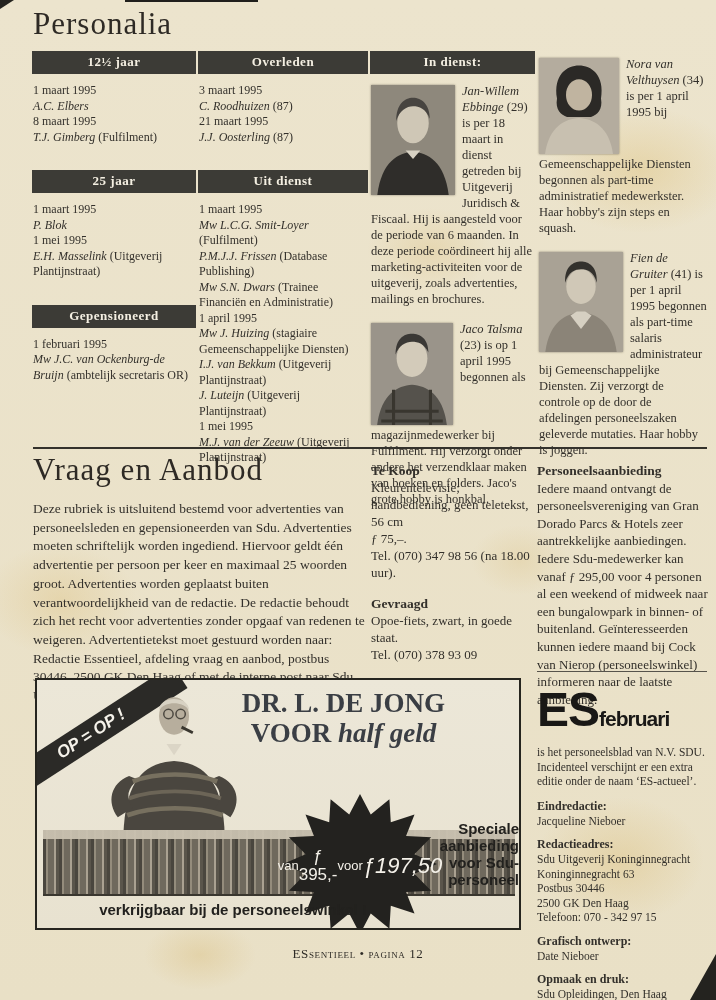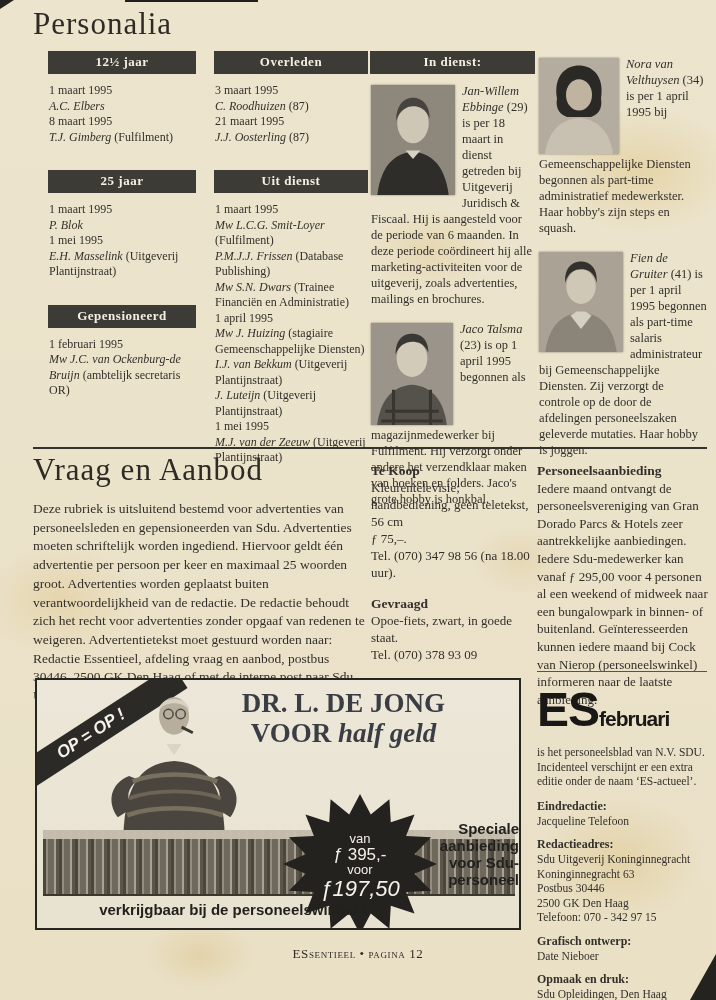--- a/index.html
+++ b/index.html
@@ -29,21 +29,21 @@
   .personalia-title { position:absolute; left:33px; top:6px; }
 
   .band { background:#3c3b36; color:#f4efe2; text-align:center;
     font-weight:bold; font-size:13px; padding:2px 0 3px; letter-spacing:.5px;
     box-shadow:0 0 0 1px #3c3b36; margin-bottom:10px; }
   .col { position:absolute; top:52px; }
   .col1 { left:33px;  width:162px; }
   .col2 { left:199px; width:168px; }
   .col3 { left:371px; width:163px; }
   .col4 { left:539px; width:168px; top:56px; }
-  .sect { margin-bottom:26px;margin-left:16px; }
+  .sect { margin-bottom:26px; }
   .entry { font-size:12px; line-height:15.5px; }
   .entry .it { font-style:italic; }
 
   .bio { margin-bottom:14px; font-size:12.5px; line-height:16px; }
   .bio::after { content:""; display:block; clear:both; }
   .photo { float:left; margin:2px 7px 2px 0; box-shadow:0 0 2px rgba(40,35,25,.5); }
   .photo svg { display:block; width:100%; height:100%; }
   .bio .n { font-style:italic; }
 
   .main-rule { position:absolute; left:33px; top:447px; width:674px; height:2px; background:#34322c; }
@@ -72,21 +72,21 @@
   .books { position:absolute; left:6px; top:150px; width:472px; height:66px;
     background:
       linear-gradient(180deg, rgba(201,193,176,.95) 0 9px, rgba(0,0,0,0) 9px),
       repeating-linear-gradient(90deg,#4a463e 0 3px,#948c7c 3px 5px,#6f695d 5px 11px,#aaa191 11px 13px,#5a554b 13px 16px);
     border-bottom:2px solid #3a372f; }
   .ad-caption { position:absolute; left:48px; top:221px; width:296px; text-align:center;
     font-family:"Liberation Sans","DejaVu Sans",sans-serif;
     font-weight:bold; font-size:15px; color:#22211e; }
   .burst { position:absolute; left:246px; top:114px; width:154px; height:140px; }
   .burst svg { position:absolute; inset:0; width:100%; height:100%; }
-  .burst-text { position:absolute; inset:0; display:flex; flex-direction:column;
+  .burst-text { position:absolute; inset:0; display:flex; flex-direction:row;
     align-items:center; justify-content:center; color:#f4f1e9; text-align:center;
     font-family:"Liberation Sans","DejaVu Sans",sans-serif; line-height:1.05; padding-top:4px; }
   .burst-l1,.burst-l3 { font-size:13px; }
   .burst-l2 { font-size:17px; }
   .burst-l4 { font-size:22px; font-weight:normal; font-style:italic; }
   .side-note { position:absolute; left:396px; top:140px; width:86px; text-align:right;
     font-family:"Liberation Sans","DejaVu Sans",sans-serif;
     font-weight:bold; font-size:15px; line-height:17px; color:#22211e; }
 
   
@@ -273,21 +273,21 @@
     </div>
     <div class="side-note">Speciale aanbieding voor Sdu-personeel</div>
     <div class="ad-caption">verkrijgbaar bij de personeelswinkel !</div>
   </div>
 
   <div class="colofon">
     <div class="logo"><span class="big">ES</span><span class="small">februari</span></div>
     <div class="colofon-desc">is het personeelsblad van N.V. SDU. Incidenteel verschijnt er een extra editie onder de naam ‘ES-actueel’.</div>
     <div class="cblock">
       <div class="lbl">Eindredactie:</div>
-      <div class="ln">Jacqueline Telefoon</div>
+      <div class="ln">Jacqueline Nieboer</div>
     </div>
     <div class="cblock">
       <div class="lbl">Redactieadres:</div>
       <div class="ln">Sdu Uitgeverij Koninginnegracht</div>
       <div class="ln">Koninginnegracht 63</div>
       <div class="ln">Postbus 30446</div>
       <div class="ln">2500 GK  Den Haag</div>
       <div class="ln">Telefoon: 070 - 342 97 15</div>
     </div>
     <div class="cblock">

